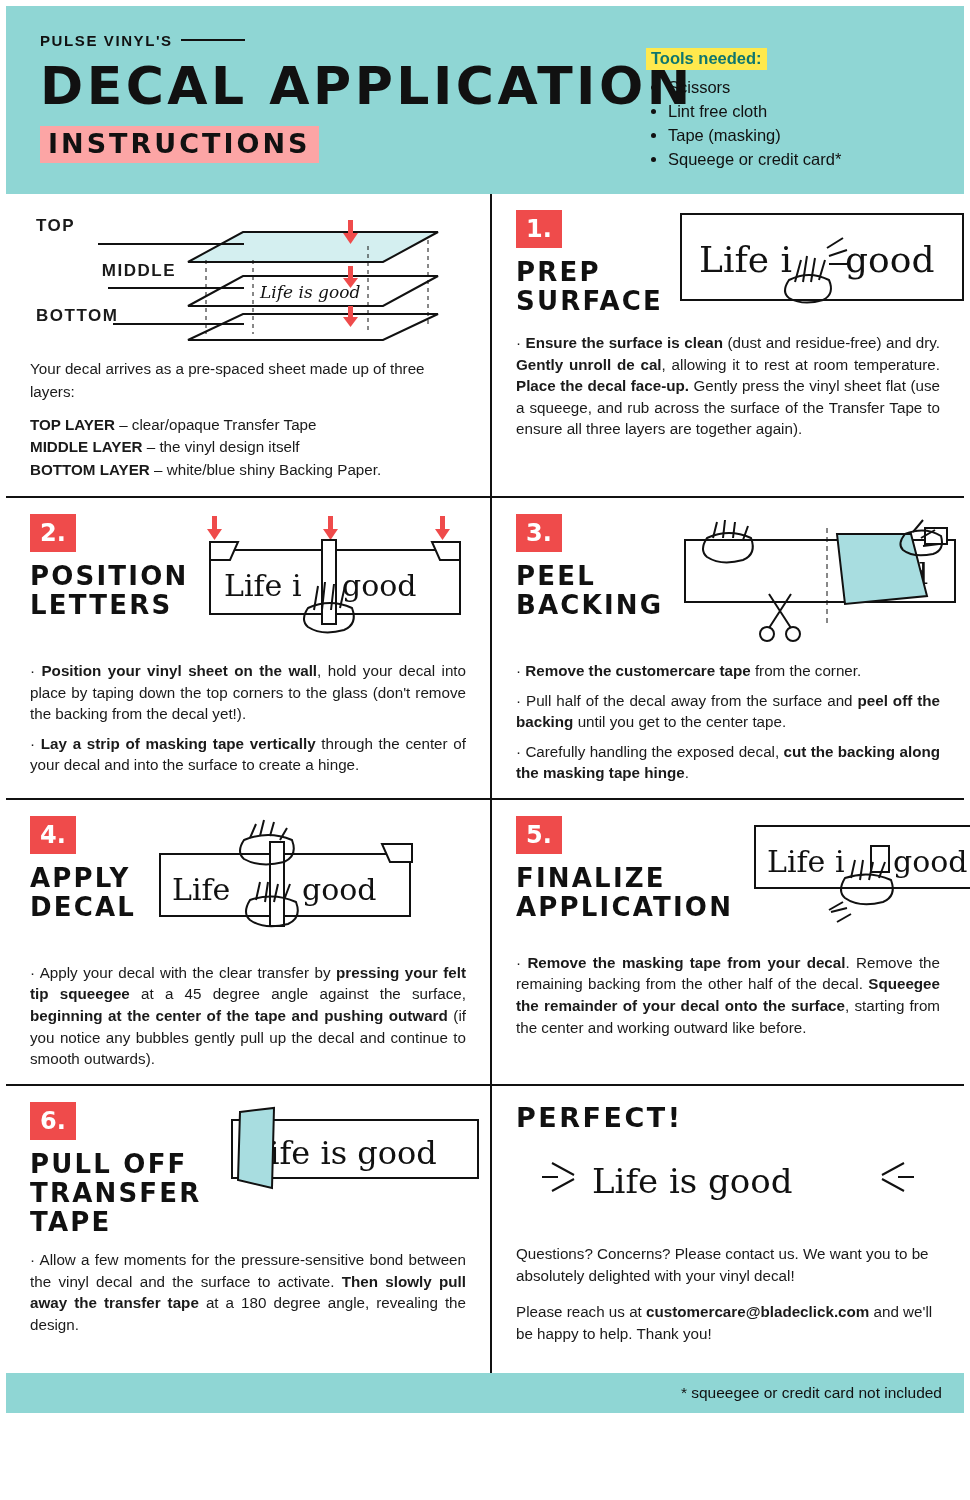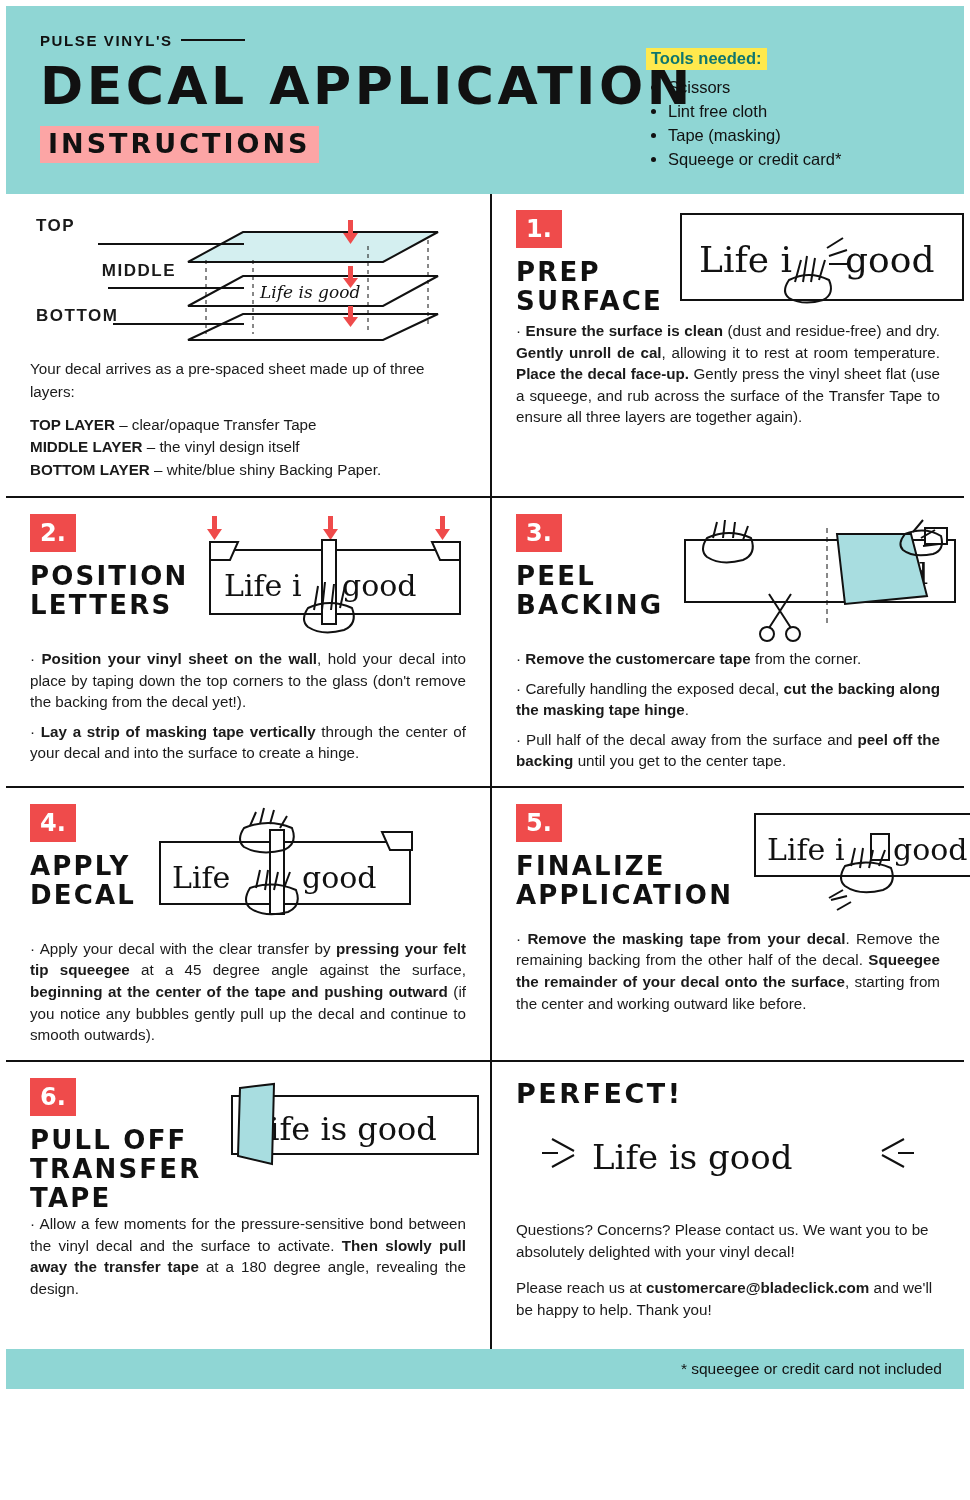--- a/index.html
+++ b/index.html
@@ -153,20 +153,21 @@
   }
   .art {
     flex: 1 1 auto;
     min-height: 110px;
     position: relative;
   }
   .body-text {
     font-size: 15.2px;
     line-height: 1.42;
     color: #1a1a1a;
+    margin-top: 12px;
     text-align: justify;
   }
   .body-text p { margin: 0 0 8px 0; }
   .body-text p:last-child { margin-bottom: 0; }
   b { font-weight: bold; }
 
   
   .layers {
     display: block;
     margin: 4px auto 0 auto;
@@ -376,22 +377,22 @@
               <g fill="none" stroke="#111" stroke-width="2">
                 <path d="M92 80 l22 34 M114 80 l-22 34"></path>
                 <circle cx="90" cy="120" r="7"></circle>
                   <circle cx="116" cy="120" r="7"></circle>
               </g>
             </svg>
           </div>
         </div>
         <div class="body-text">
           <p><span>· </span><b>Remove the customercare tape</b><span> from the corner.</span></p>
+          <p><span>· Pull half of the decal away from the surface and </span><b>peel off the backing</b><span> until you get to the center tape.</span></p>
           <p><span>· Carefully handling the exposed decal, </span><b>cut the backing along the masking tape hinge</b><span>.</span></p>
-          <p><span>· Pull half of the decal away from the surface and </span><b>peel off the backing</b><span> until you get to the center tape.</span></p>
         </div>
       </div>
     </div>
 
     <div class="row">
 
       <div class="cell left">
         <div class="step-head">
           <div class="step-head-text">
             <span class="step-num">4.</span>

